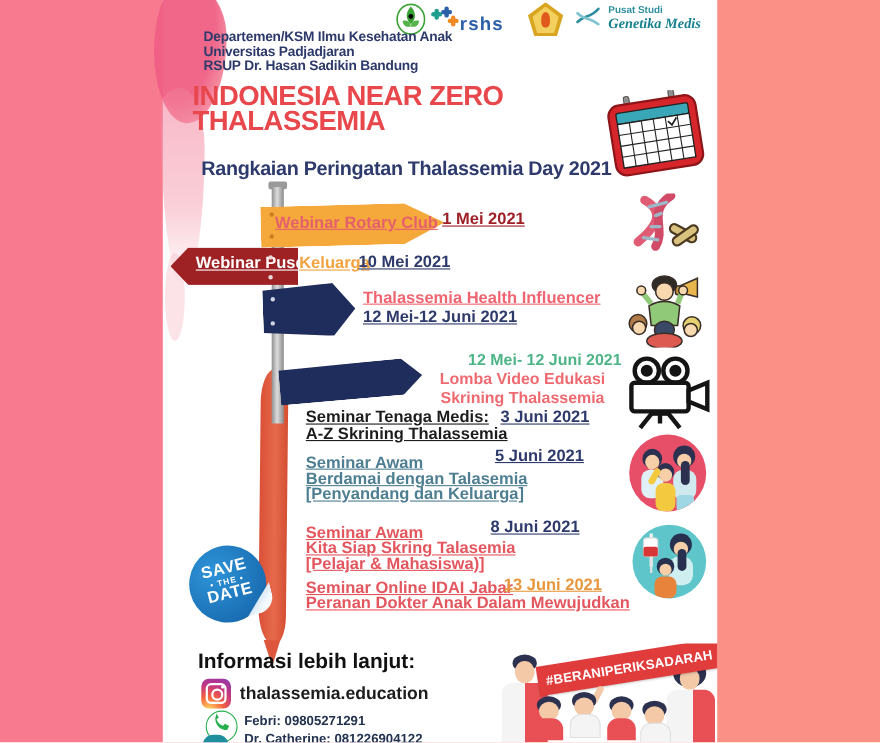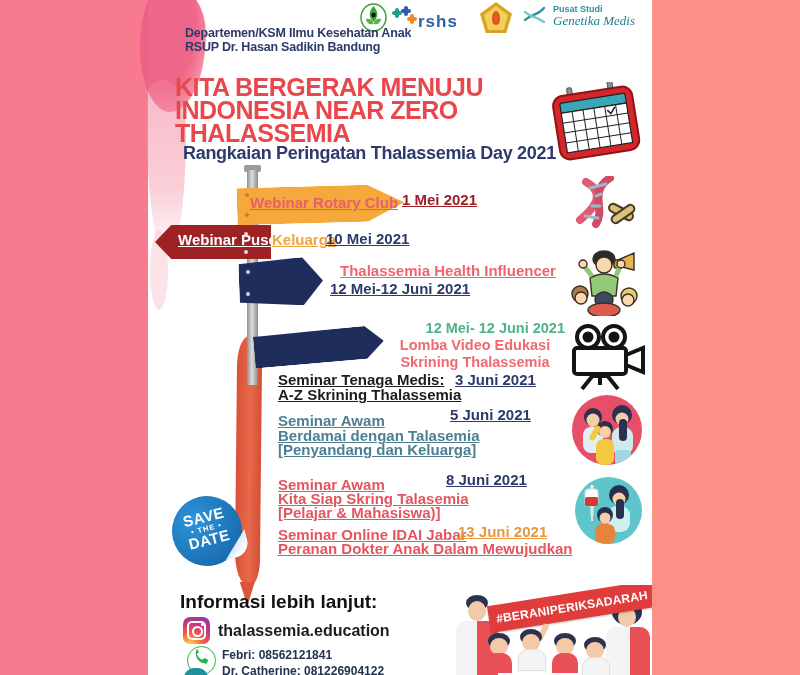--- a/index.html
+++ b/index.html
@@ -26,21 +26,21 @@
   .p1{left:0;top:2px;}.p1:before,.p1:after{background:#1f9e8e;}
   .p2{left:9px;top:0;}.p2:before,.p2:after{background:#2b5fa8;}
   .p3{left:15px;top:8px;}.p3:before,.p3:after{background:#f08a24;}
   .rshs-text{color:#2b5fa8;font-weight:bold;font-size:17px;letter-spacing:1px;line-height:17px;}
   .logo-unpad{left:480px;top:2px;width:32px;height:31px;background:#d9a520;clip-path:polygon(50% 0,100% 38%,82% 100%,18% 100%,0 38%);}
   .logo-unpad-inner{left:4px;top:4px;width:24px;height:24px;background:#f3cf5e;clip-path:polygon(50% 0,100% 38%,82% 100%,18% 100%,0 38%);}
   .logo-unpad-core{left:12px;top:9px;width:8px;height:14px;background:#e05a1e;border-radius:50% 50% 40% 40%;}
   .logo-pusat{left:522px;top:4px;display:flex;gap:5px;align-items:center;}
   .pusat-text{line-height:11px;}
   .pusat-l1{color:#2e8fa0;font-size:9px;font-weight:bold;}
-  .pusat-l2{color:#17808f;font-size:13px;font-weight:normal;font-style:italic;font-family:"Liberation Serif",serif;}
+  .pusat-l2{color:#17808f;font-size:13px;font-weight:bold;font-style:italic;font-family:"Liberation Serif",serif;}
 
   
   .title{left:175px;top:76px;color:#e8474b;font-weight:bold;font-size:25px;line-height:23px;letter-spacing:-.5px;}
   .subtitle{left:183px;top:143px;color:#2d3a6b;font-weight:bold;font-size:18px;letter-spacing:-.3px;}
 
   
   .calendar{left:550px;top:82px;width:92px;height:80px;}
 
   
   .pole{left:247px;top:170px;width:11px;height:215px;background:linear-gradient(90deg,#8f8f8f,#dcdcdc 45%,#8a8a8a);}
@@ -48,21 +48,21 @@
   .brush{left:236px;top:336px;width:25px;height:250px;background:linear-gradient(90deg,#da5038,#e66a4b 55%,#d54f33);border-radius:12px 8px 10px 14px/30px 20px 26px 34px;transform:rotate(.6deg);}
   .brush:after{content:"";position:absolute;left:5px;top:246px;width:0;height:0;border-left:8px solid transparent;border-right:7px solid transparent;border-top:24px solid #dd563c;}
   .sign1{left:237px;top:186px;width:167px;height:37px;background:#f6a93b;clip-path:polygon(0 0,78% 0,100% 50%,78% 100%,0 100%);transform:rotate(-1.5deg);}
   .e0-label{left:250px;top:195px;color:#e4606d;font-weight:bold;font-size:14.5px;}
   .e0-date{left:402px;top:192px;color:#9e1f26;font-weight:bold;font-size:15px;}
   .sign2{left:155px;top:225px;width:116px;height:34px;background:#9e2224;clip-path:polygon(14% 0,100% 0,100% 100%,14% 100%,0 50%);}
   .e1-label{left:178px;top:232px;color:#ffffff;font-weight:bold;font-size:14px;}
   .e1-suffix{left:272px;top:232px;color:#f2a23e;font-weight:bold;font-size:14px;}
   .e1-date{left:326px;top:231px;color:#2d3a6b;font-weight:bold;font-size:15px;text-align:center;}
   .sign3{left:239px;top:258px;width:84px;height:48px;background:#1f2d5c;clip-path:polygon(0 10%,76% 0,100% 50%,76% 100%,0 90%);transform:rotate(-2deg);}
-  .e2-label{left:340px;top:263px;color:#ef6470;font-weight:bold;font-size:14.5px;}
+  .e2-label{left:330px;top:263px;color:#ef6470;font-weight:bold;font-size:14.5px;}
   .e2-date{left:330px;top:281px;color:#2d3a6b;font-weight:bold;font-size:15px;}
   .sign4{left:254px;top:330px;width:130px;height:33px;background:#1f2d5c;clip-path:polygon(0 4%,86% 0,100% 50%,86% 100%,0 100%);transform:rotate(-5deg);}
   .e3-wrap{left:385px;top:320px;width:180px;text-align:center;line-height:17px;}
   .e3-date{color:#4db487;font-weight:bold;font-size:14.5px;text-align:right;}
   .e3-l1,.e3-l2{color:#ee6a70;font-weight:bold;font-size:14.5px;}
   .screw{width:4px;height:4px;border-radius:50%;}
   .sc1{left:245px;top:193px;background:#c97f1e;}
   .sc2{left:245px;top:213px;background:#c97f1e;}
   .sc3{left:244px;top:232px;background:#e8d8d8;}
   .sc4{left:244px;top:250px;background:#e8d8d8;}
@@ -178,25 +178,25 @@
       <path d="M3 8 C9 14 15 12 22 18" stroke="#7fc4ce" stroke-width="2.4" fill="none" stroke-linecap="round"></path>
     </svg>
     <span class="pusat-text">
       <div class="pusat-l1">Pusat Studi</div>
       <div class="pusat-l2">Genetika Medis</div>
     </span>
   </div>
 
   <div class="abs org">
     <div>Departemen/KSM Ilmu Kesehatan Anak</div>
+    <div>Universitas Padjadjaran</div>
     <div>RSUP Dr. Hasan Sadikin Bandung</div>
   </div>
 
   <div class="abs title">
-    <div>KITA BERGERAK MENUJU</div>
     <div>INDONESIA NEAR ZERO</div>
     <div>THALASSEMIA</div>
   </div>
   <div class="abs subtitle">Rangkaian Peringatan Thalassemia Day 2021</div>
 
   <div class="abs calendar">
     <svg width="92" height="80" viewBox="0 0 92 80">
       <g transform="rotate(-9 46 40)">
         <rect x="22" y="2" width="5" height="13" rx="2" fill="#8f8f8f" stroke="#555" stroke-width="1"></rect>
         <rect x="63" y="2" width="5" height="13" rx="2" fill="#8f8f8f" stroke="#555" stroke-width="1"></rect>
@@ -371,21 +371,21 @@
       <div class="abs ig-lens"></div>
       <div class="abs ig-dot"></div>
   </div>
   <div class="abs f-handle">thalassemia.education</div>
   <div class="abs wa-icon">
     <svg width="24" height="24" viewBox="0 0 24 24" style="position:absolute;left:0;top:0">
       <path d="M7 5 c0 7 5 12 12 12 l2.2-4 -4.4-2.4 -2 2.2 c-3.2-1.2-5.4-3.4-6.4-6.6 l2.2-1.8 -2.2-4.2 z" fill="#29b04e" transform="scale(0.9) translate(1.5,1.5)"></path>
     </svg>
   </div>
   <div class="abs f-contacts">
-    <div>Febri: 08562121841</div>
+    <div>Febri: 09805271291</div>
     <div>Dr. Catherine: 081226904122</div>
   </div>
   <div class="abs email-partial"></div>
 
   <div class="abs people">
     <div class="person adultL" style="left:14px;top:10px;width:66px;height:90px;">
       <div class="hair"></div>
         <div class="head"></div>
         <div class="bodyshape"></div>
     </div>

